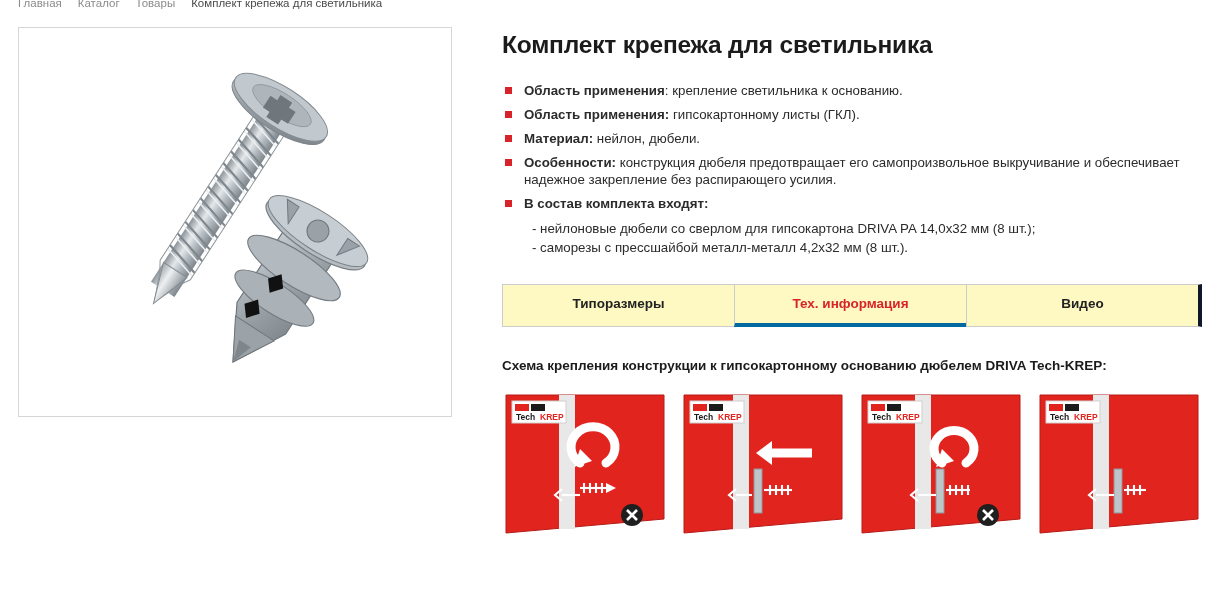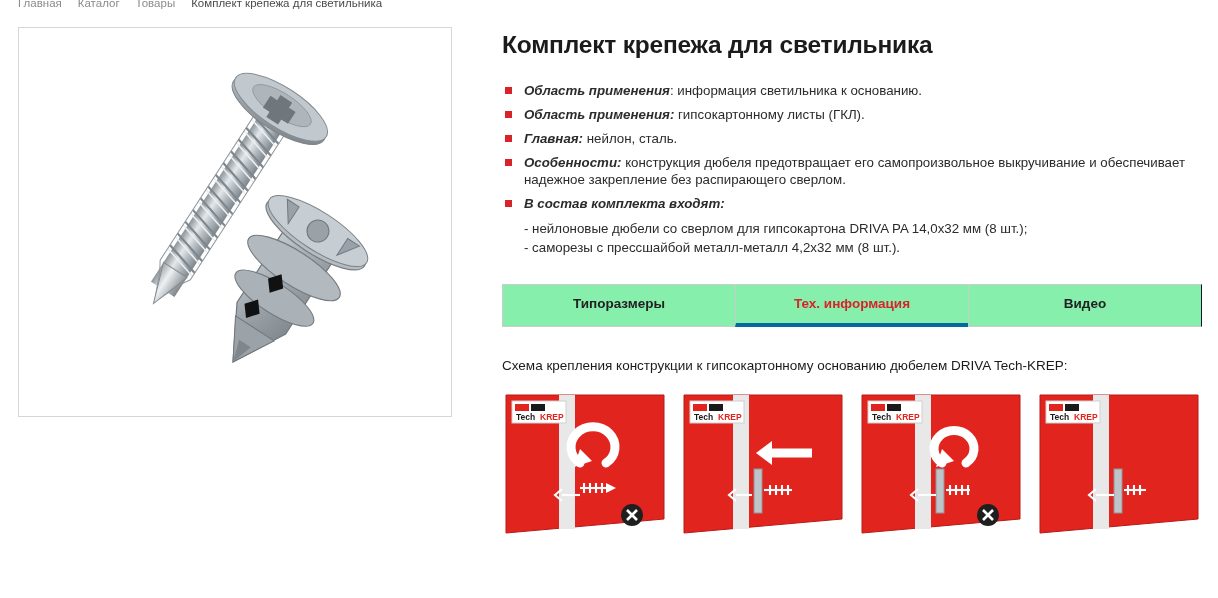--- a/index.html
+++ b/index.html
@@ -99,25 +99,24 @@
     position: absolute;
     left: 3px;
     top: 5px;
     width: 7px;
     height: 7px;
     background: #d8232a;
     display: block;
   }
   ul.specs b {
     font-weight: bold;
-    font-style: italic;
   }
 
   .kit-lines {
-    margin: 4px 0 0 22px;
+    margin: 4px 0 0 30px;
     font-size: 13.3px;
     color: #2b2b2b;
   }
   .kit-lines div {
     line-height: 19px;
   }
 
   
   .tabs {
     display: flex;
@@ -127,38 +126,38 @@
   }
   .tab {
     flex: 1 1 0;
     text-align: center;
     font-size: 13.5px;
     font-weight: bold;
     padding: 11px 0 12px 0;
     border: 1px solid #cccccc;
     border-right: none;
     box-sizing: border-box;
-    background: #86efac;
+    background: #fef9c3;
     color: #222222;
     cursor: pointer;
     position: relative;
     top: 1px;
   }
   .tab:last-child {
-    border-right: 1px solid #0f172a;
+    border-right: 4px solid #0f172a;
   }
   .tab.active {
     color: #d8232a;
     border-bottom: 4px solid #0369a1;
   }
 
   .scheme-title {
     margin-top: 31px;
     font-size: 13.5px;
-    font-weight: normal;
+    font-weight: bold;
     color: #1b1b1b;
   }
 
   
   .scheme-strip {
     margin-top: 18px;
     display: flex;
     gap: 12px;
     width: 700px;
     text-align: center;
@@ -270,33 +269,33 @@
     </div>
   </div>
 
   <div class="right-col">
 
     <h1 class="title">Комплект крепежа для светильника</h1>
 
     <ul class="specs">
       <li>
         <span class="marker"></span>
-        <b>Область применения</b><span>:</span><span> информация светильника к основанию.</span>
+        <b>Область применения</b><span>:</span><span> крепление светильника к основанию.</span>
       </li>
       <li>
         <span class="marker"></span>
         <b>Область применения:</b><span> гипсокартонному листы (ГКЛ).</span>
       </li>
       <li>
         <span class="marker"></span>
-        <b>Главная:</b><span> нейлон, сталь.</span>
+        <b>Материал:</b><span> нейлон, дюбели.</span>
       </li>
       <li>
         <span class="marker"></span>
-        <b>Особенности:</b><span> конструкция дюбеля предотвращает его самопроизвольное выкручивание и обеспечивает надежное закрепление без распирающего сверлом.</span>
+        <b>Особенности:</b><span> конструкция дюбеля предотвращает его самопроизвольное выкручивание и обеспечивает надежное закрепление без распирающего усилия.</span>
       </li>
       <li>
         <span class="marker"></span>
         <b>В состав комплекта входят:</b>
       </li>
     </ul>
 
     <div class="kit-lines">
       <div>- нейлоновые дюбели со сверлом для гипсокартона DRIVA PA 14,0x32 мм (8 шт.);</div>
       <div>- саморезы с прессшайбой металл-металл 4,2x32 мм (8 шт.).</div>

